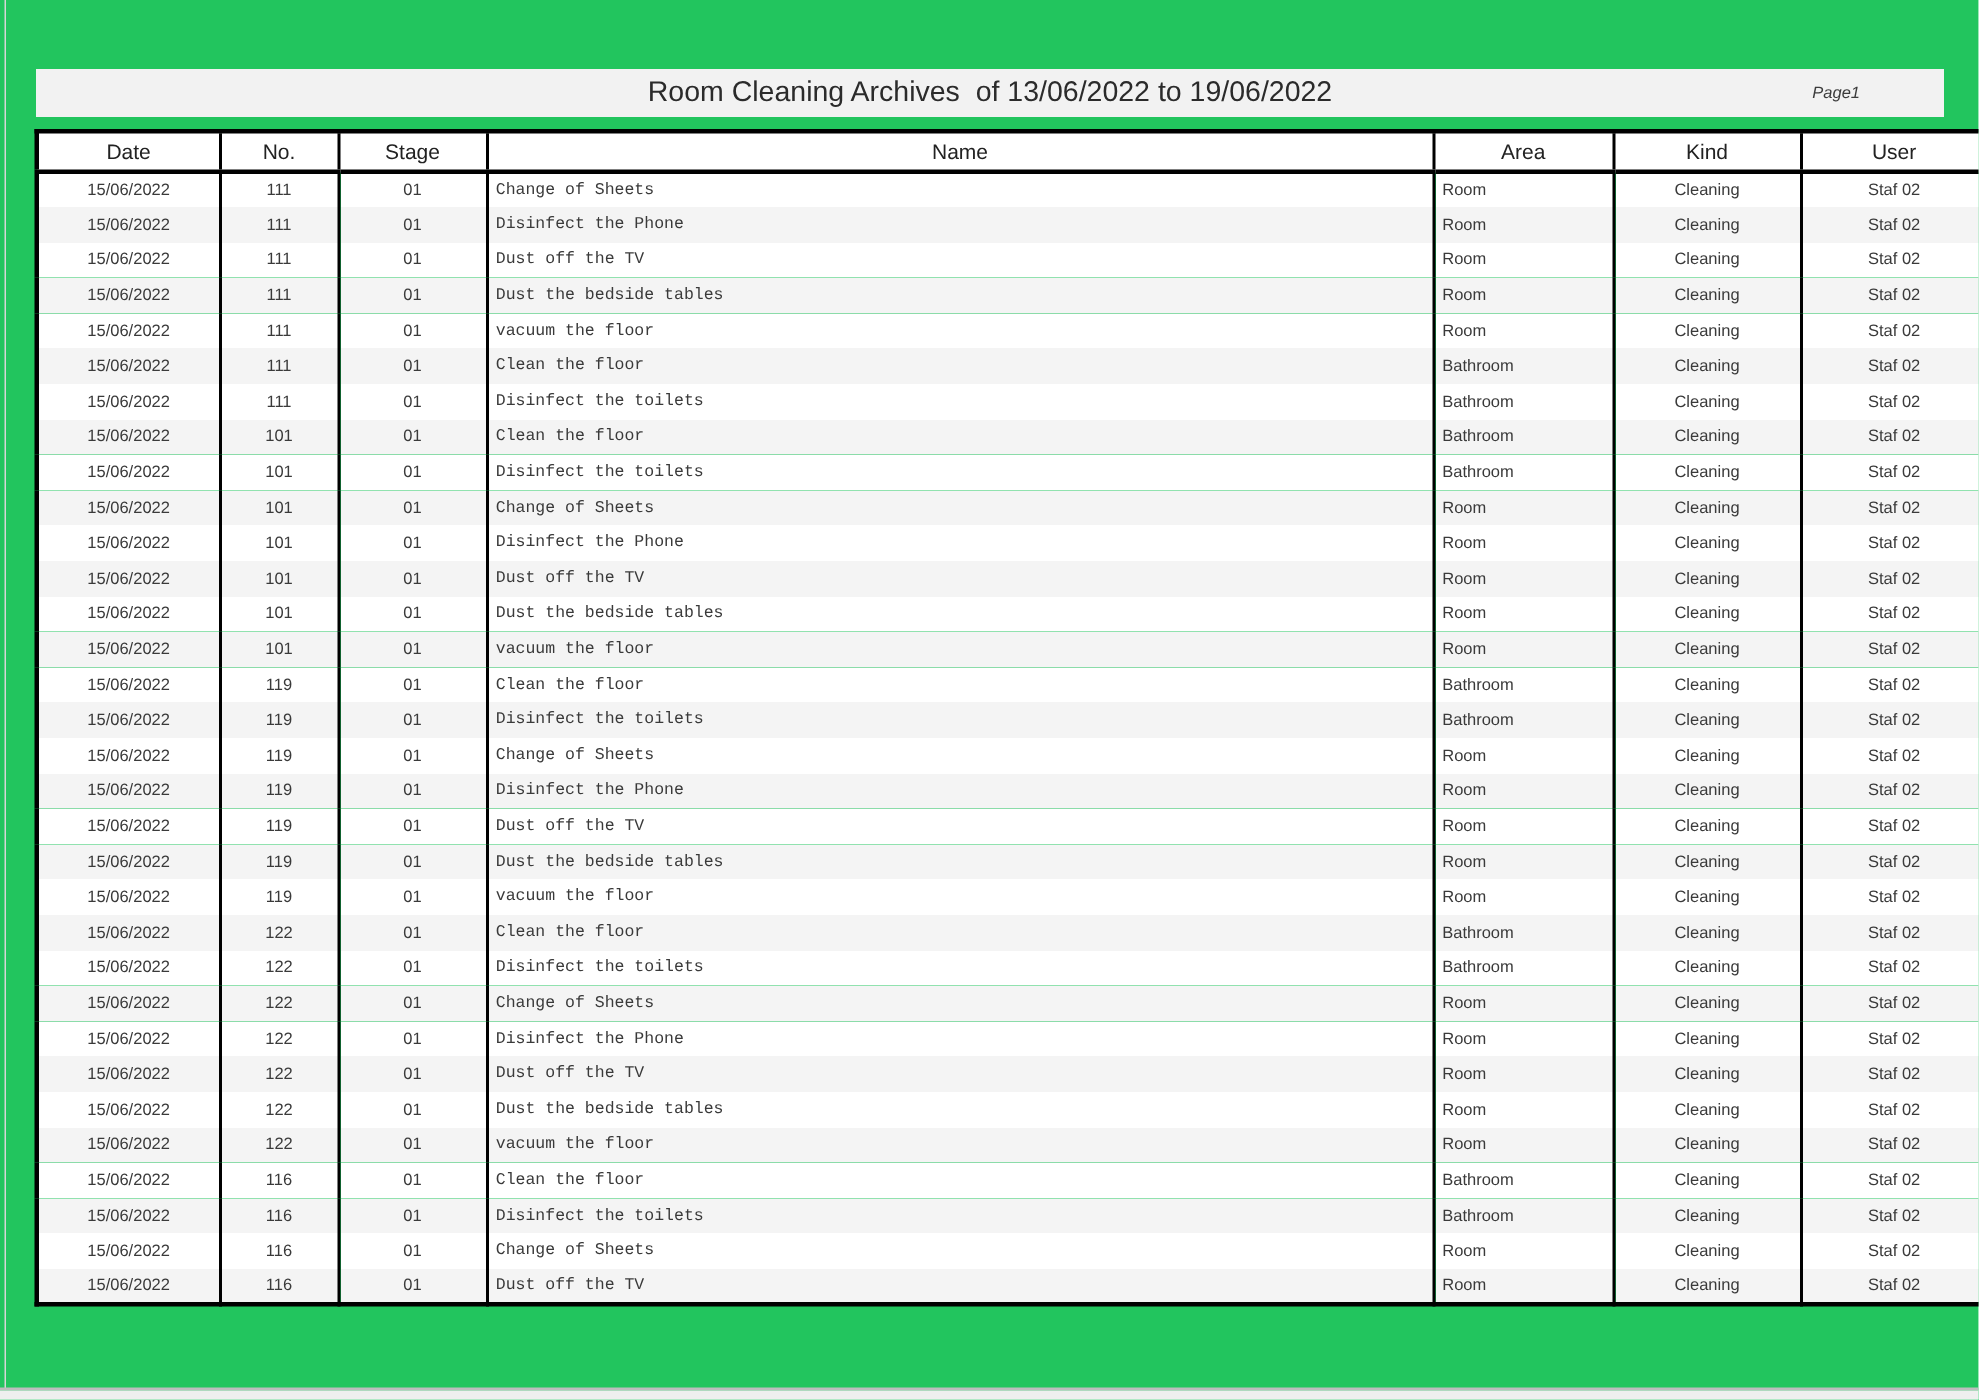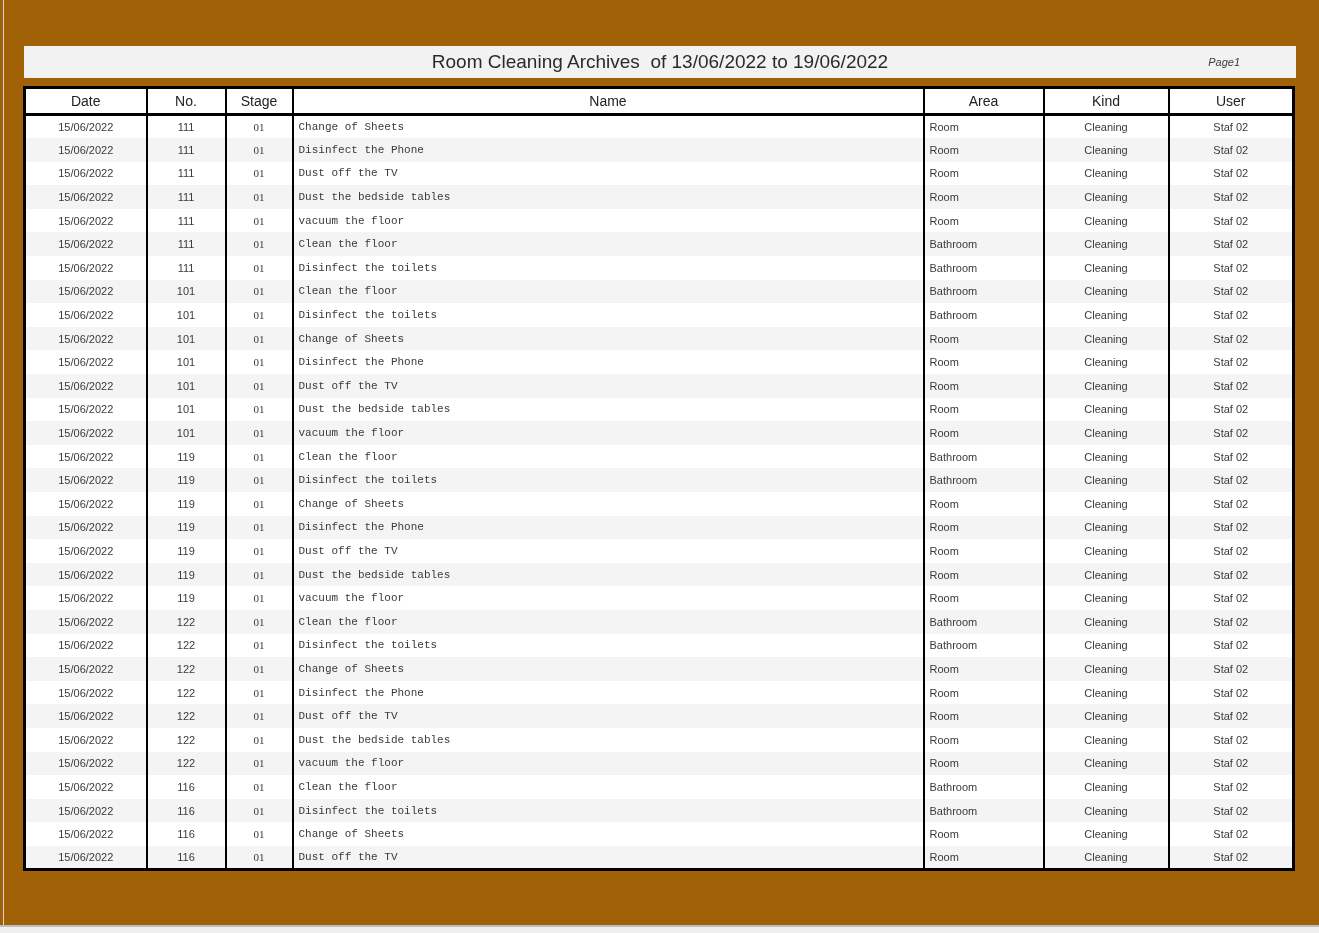--- a/index.html
+++ b/index.html
@@ -5,21 +5,21 @@
   * { margin: 0; padding: 0; box-sizing: border-box; }
   html, body {
     width: 1319px; height: 933px;
     background: #ffffff;
     font-family: "Liberation Sans", sans-serif;
     overflow: hidden;
   }
   .page {
     position: relative;
     width: 1319px; height: 933px;
-    background: #a16207;
+    background: #22c55e;
   }
   
   .frame-left {
     position: absolute; left: 3px; top: 0; width: 1px; height: 926px;
     background: #d6d6d6;
   }
   .frame-bottom {
     position: absolute; left: 0; top: 925px; width: 1319px; height: 2px;
     background: #bdbdbd;
   }
@@ -47,21 +47,21 @@
   
   table.report {
     position: absolute; left: 23px; top: 86px;
     width: 1272px;
     border-collapse: collapse;
     table-layout: fixed;
     border: 3px solid #000000;
   }
   .col-date  { width: 122px; }
   .col-no    { width: 79px; margin-left: 40px;  }
-  .col-stage { width: 67px; font-family: Liberation Serif, serif;  }
+  .col-stage { width: 99px;  }
   .col-name  { width: 631px; font-family: Liberation Mono, monospace; }
   .col-area  { width: 120px; }
   .col-kind  { width: 125px; }
   .col-user  { width: 125px; }
 
   thead th {
     border: 2px solid #000000;
     border-bottom: 3px solid #000000;
     height: 27px;
     font-size: 14px;

